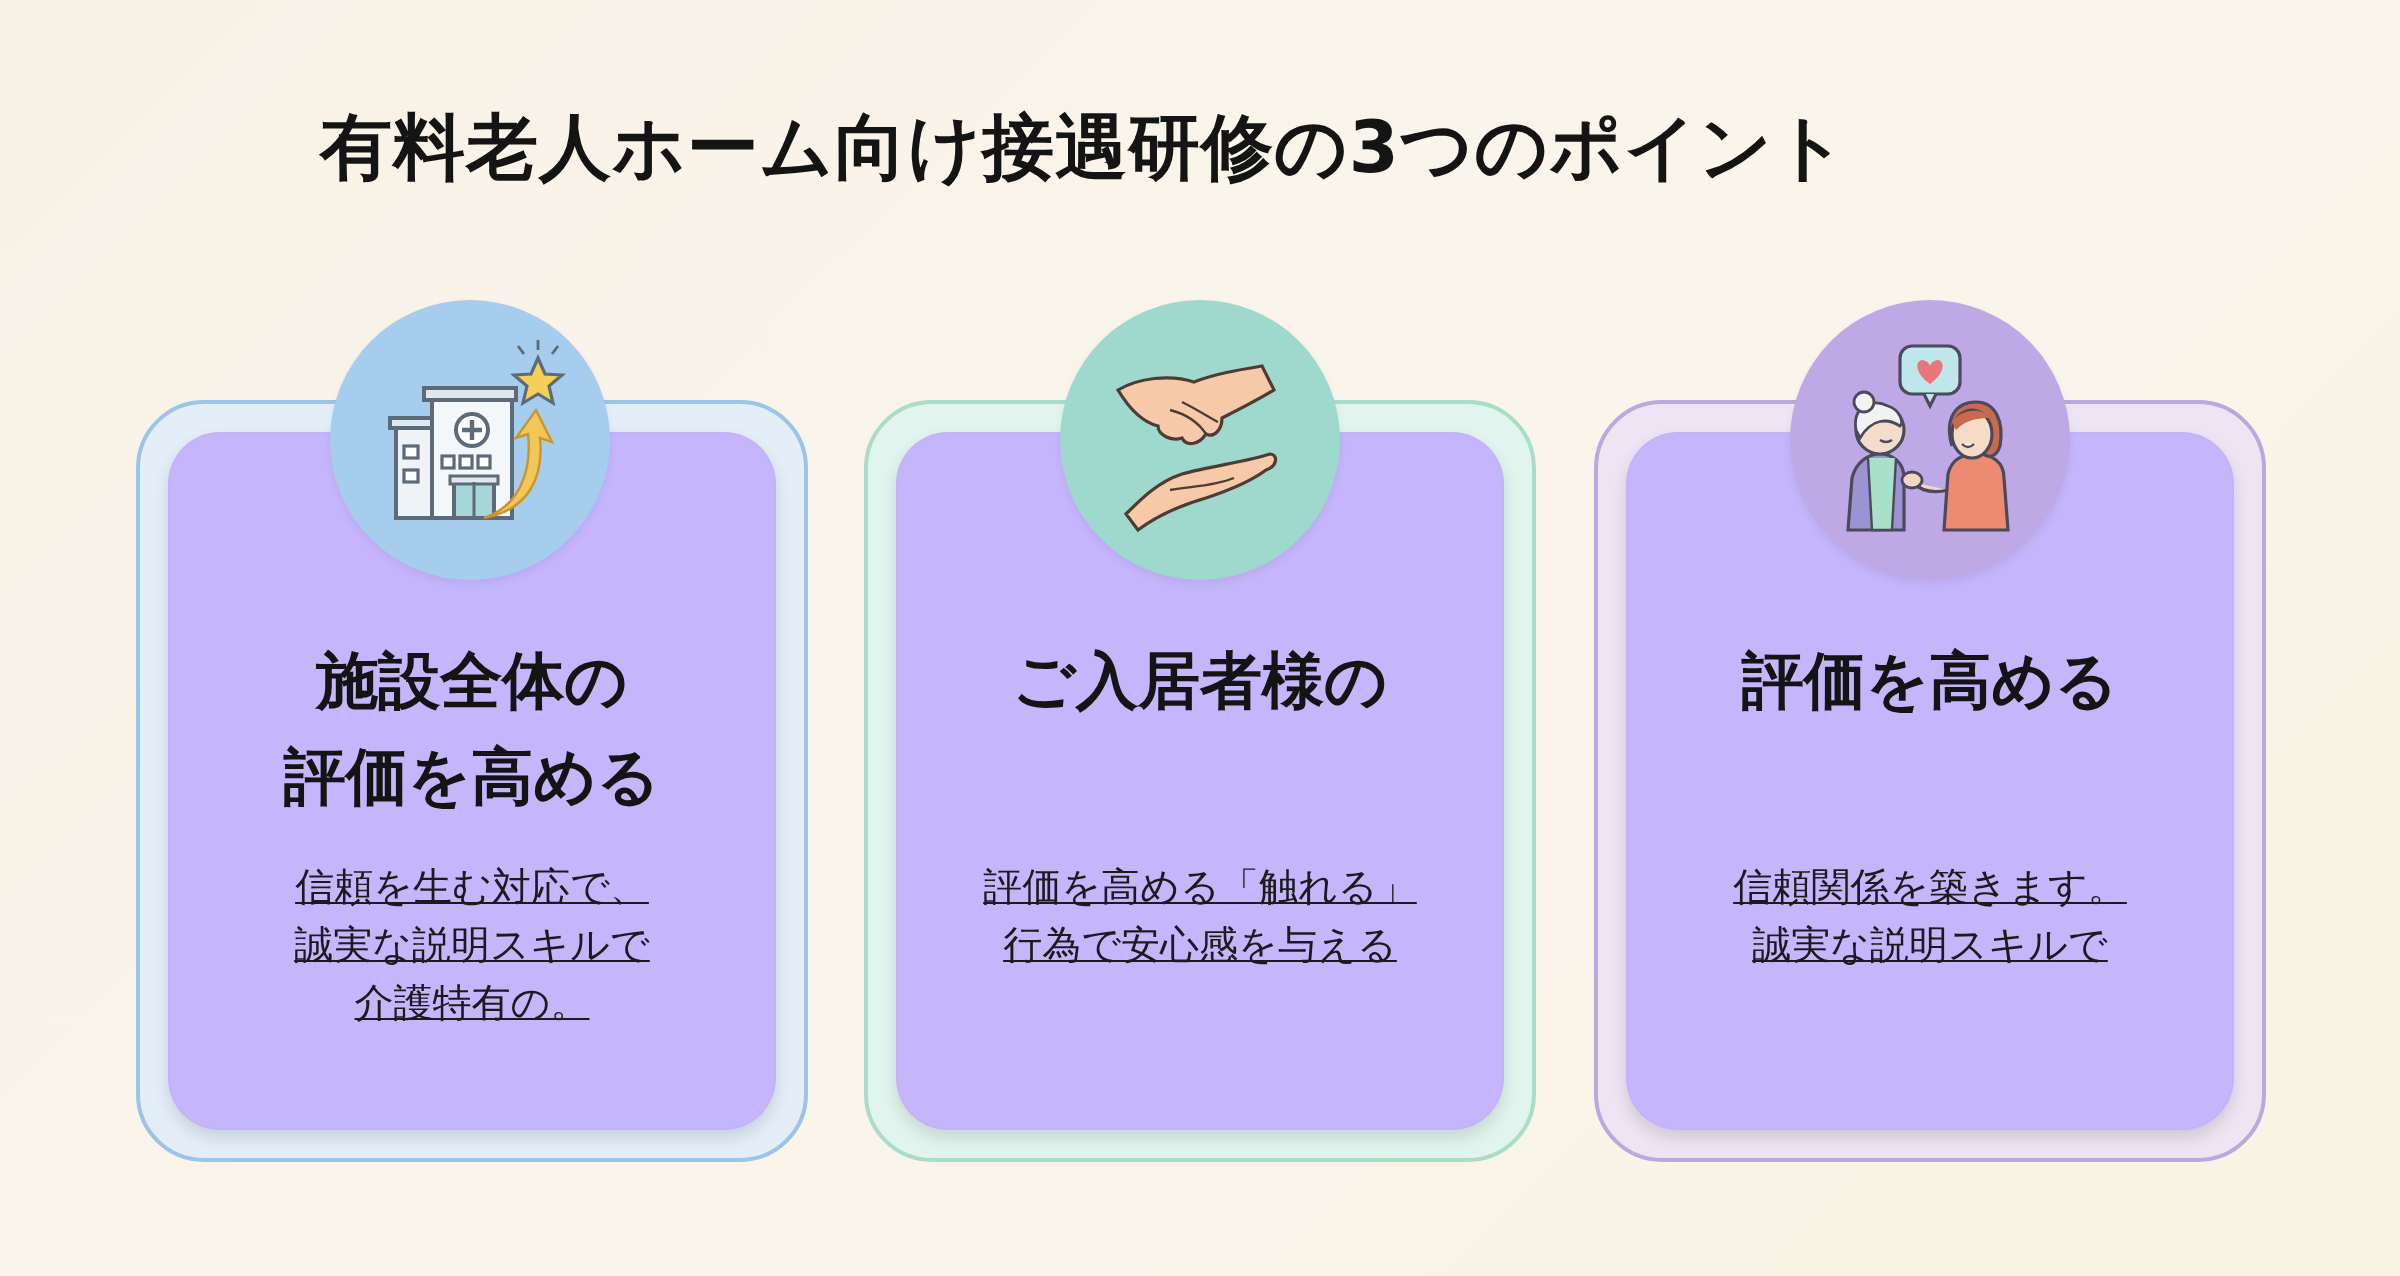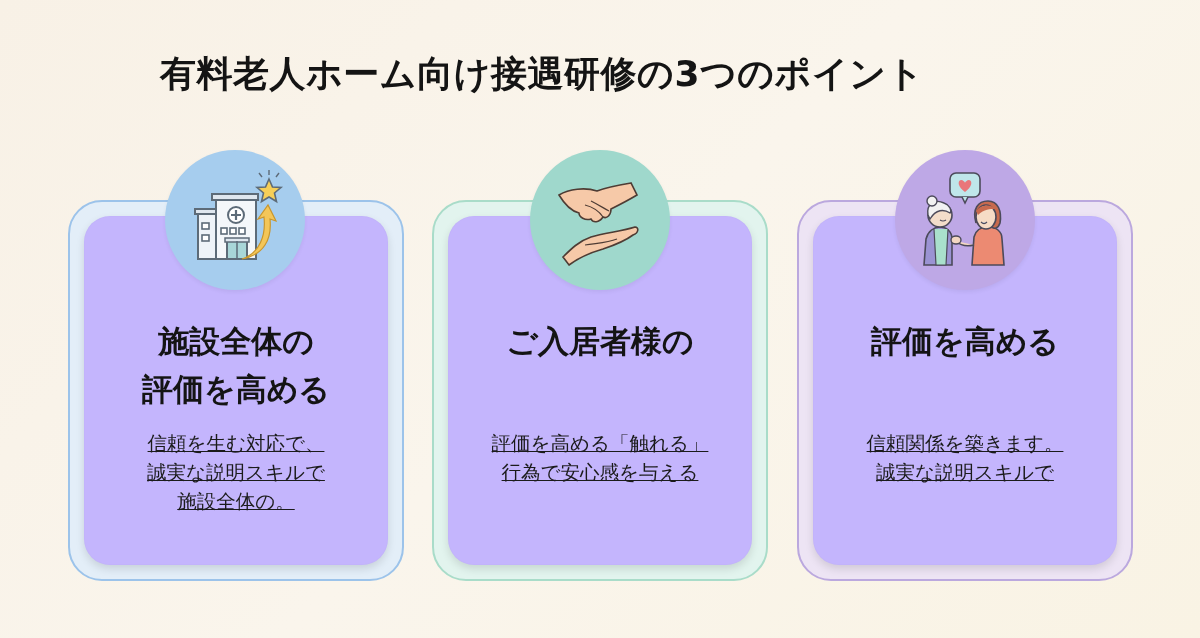--- a/index.html
+++ b/index.html
@@ -48,21 +48,21 @@
 
 <div class="card" style="left:68px; border-color:#9cc3ea; background:#e3eef8;">
   <div class="inner">
     <div class="heading">
       <span>施設全体の</span>
       <span>評価を高める</span>
     </div>
     <div class="desc">
       <span>信頼を生む対応で、</span>
       <span>誠実な説明スキルで</span>
-      <span>施設全体の。</span>
+      <span>介護特有の。</span>
     </div>
   </div>
 </div>
 <div class="circle" style="left:165px; background:#a6cdee;">
   <svg viewBox="0 0 110 110">
 
     <rect x="18" y="48" width="18" height="46" fill="#eef3f8" stroke="#5d6b78" stroke-width="2"></rect>
     <rect x="15" y="44" width="22" height="5" fill="#dfe7ef" stroke="#5d6b78" stroke-width="2"></rect>
     <rect x="22" y="58" width="7" height="6" fill="#fff" stroke="#5d6b78" stroke-width="1.6"></rect>
     <rect x="22" y="70" width="7" height="6" fill="#fff" stroke="#5d6b78" stroke-width="1.6"></rect>

